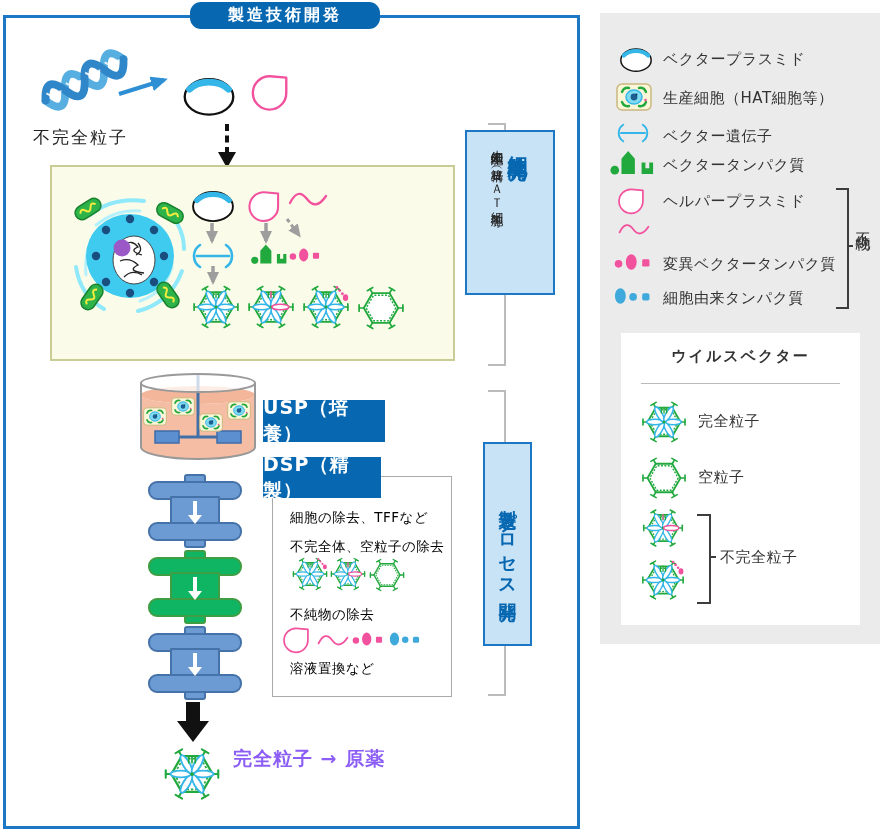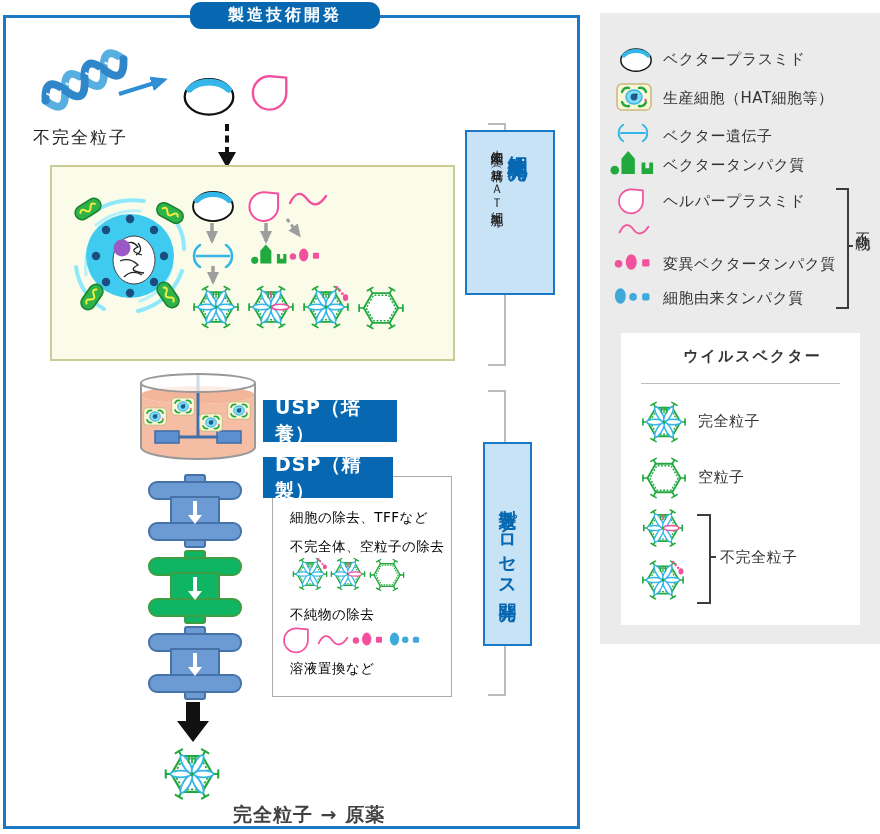--- a/index.html
+++ b/index.html
@@ -15,30 +15,30 @@
   
   .phase-box{background:#C8E2F6;border:2.5px solid #1C77C4;display:flex;align-items:center;justify-content:center;z-index:3;}
   .vtext{writing-mode:vertical-rl;}
   .phase-main{font-size:20px;font-weight:bold;color:#0768B1;letter-spacing:2px;}
   .phase-sub{font-size:12.5px;color:#222;line-height:1.35;letter-spacing:1px;}
   .proc-main{font-size:18px;font-weight:bold;color:#0768B1;letter-spacing:2px;}
   .bracket{position:absolute;border:2px solid #BBBBBB;border-left:none;}
   .bracket.dark{border-color:#3d3d3d;}
   .tick{position:absolute;background:#3d3d3d;}
   .blue-tag{position:absolute;background:#0768B1;color:#fff;font-weight:bold;font-size:19px;
-            display:flex;align-items:center;padding-left:12px;letter-spacing:1px;z-index:4;}
+            display:flex;align-items:center;padding-left:0;letter-spacing:1px;z-index:4;}
   .dsp-box{left:272px;top:476px;width:178px;height:219px;border:1.5px solid #AAA;background:#fff;z-index:2;}
   .step{position:absolute;font-size:13.5px;color:#000000;letter-spacing:0.5px;z-index:3;}
   .gene-label{left:33px;top:126px;font-size:17px;color:#222;letter-spacing:2px;}
-  .final-label{left:233px;top:802px;font-size:19px;font-weight:bold;color:#404040;letter-spacing:1px;text-align:right;}
+  .final-label{left:233px;top:746px;font-size:19px;font-weight:bold;color:#8b5cf6;letter-spacing:1px;text-align:right;}
   
   .legend-panel{left:600px;top:13px;width:280px;height:631px;background:#EBEBEB;}
   .lg-label{position:absolute;font-size:15px;color:#333;letter-spacing:0.5px;}
   .virus-box{left:621px;top:333px;width:239px;height:292px;background:#fff;}
-  .vb-title{left:621px;top:347px;width:239px;text-align:center;font-size:15px;font-weight:bold;color:#333;letter-spacing:2px;padding-left:12px;}
+  .vb-title{left:621px;top:347px;width:239px;text-align:center;font-size:15px;font-weight:bold;color:#333;letter-spacing:2px;}
   .divider{left:641px;top:383px;width:199px;height:1px;background:#BBB;}
 </style>
 </head>
 <body>
 
 <div id="canvas">
 
   <svg width="0" height="0" style="position:absolute" aria-hidden="true">
     <defs>
       <marker id="mkg" markerUnits="userSpaceOnUse" markerWidth="13" markerHeight="12" refX="10" refY="6" orient="auto">

